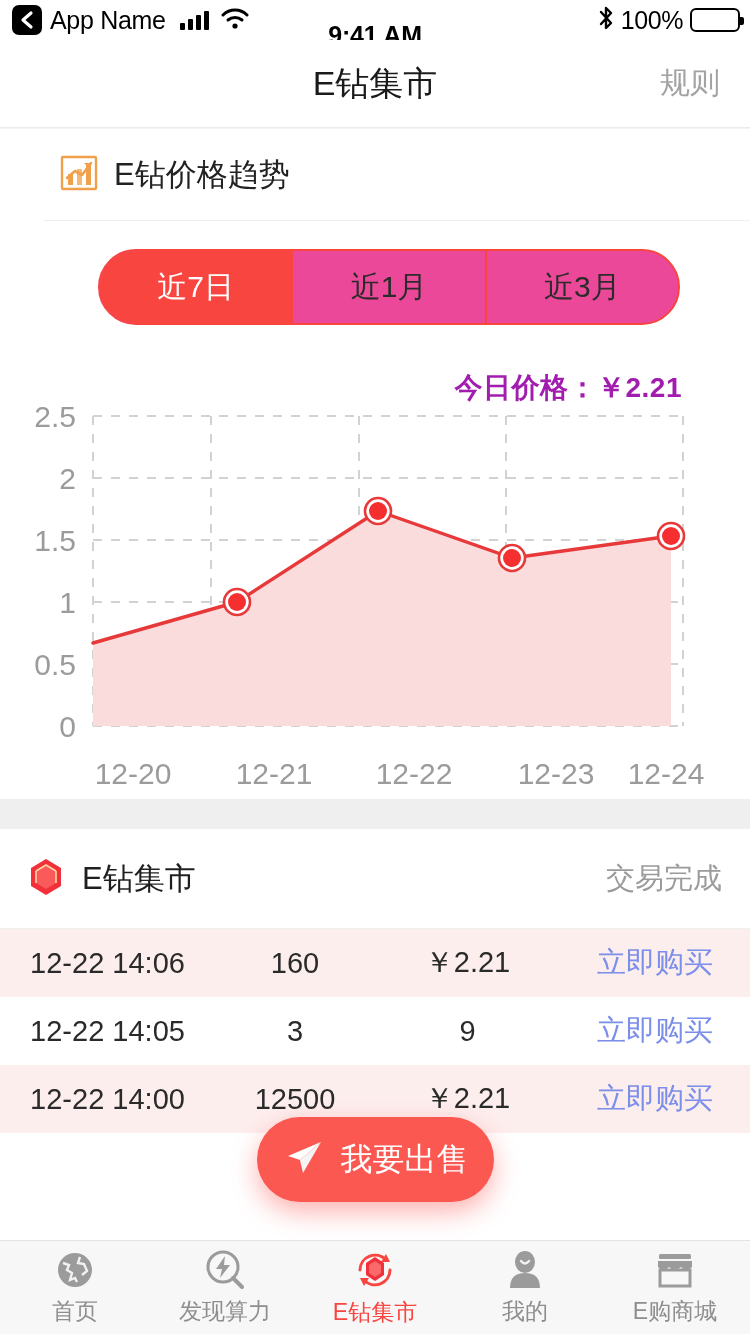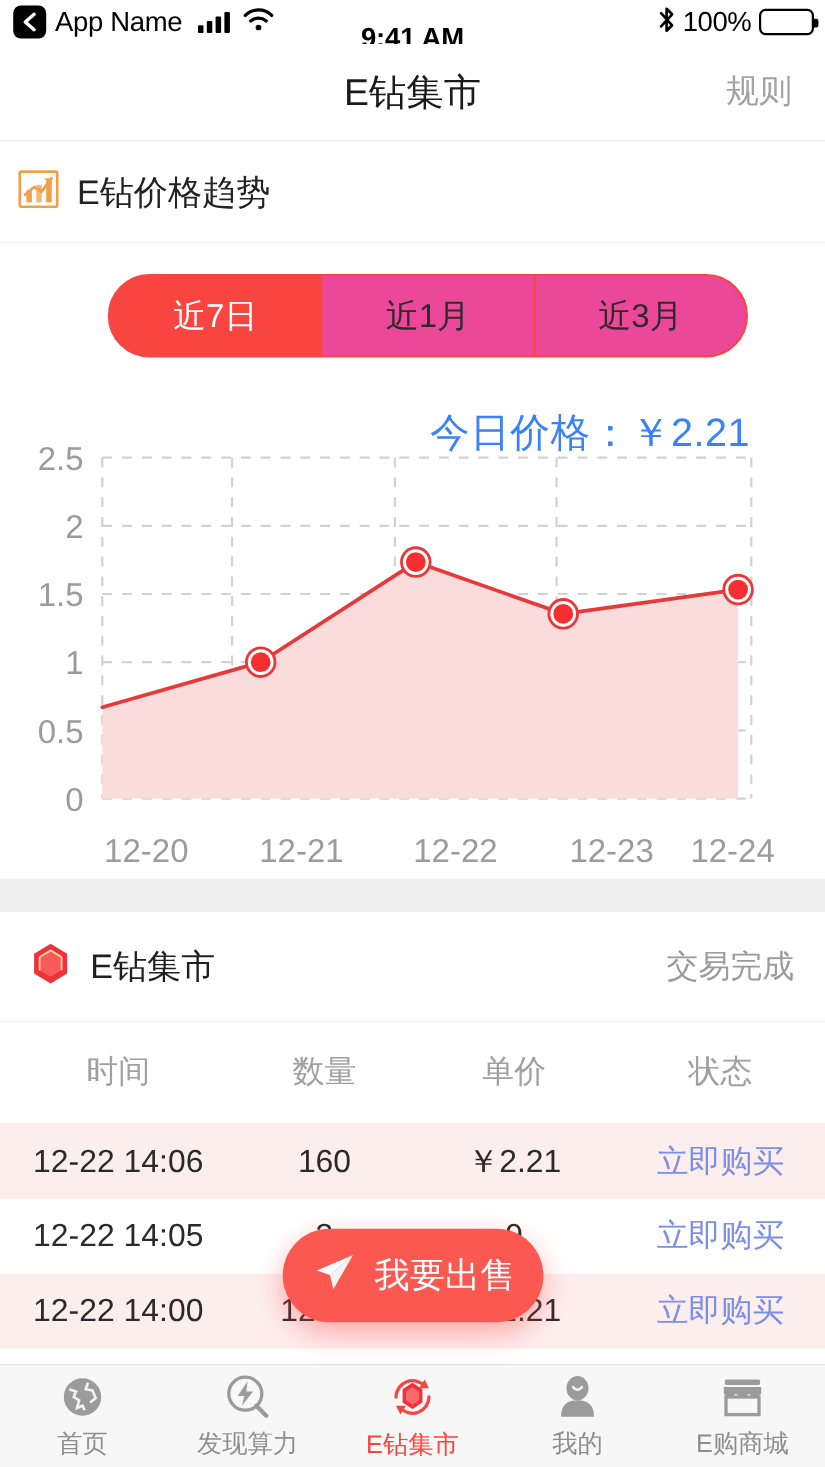--- a/index.html
+++ b/index.html
@@ -60,38 +60,39 @@
   }
 
   
   .trend-card {
     position: absolute; top: 129px; left: 0; width: 750px; height: 670px;
     background: #fff;
   }
   .card-head {
     height: 92px; display: flex; align-items: center; padding-left: 16px;
     border-bottom: 1px solid #efefef;
+    margin-left: 44px;
   }
   .card-head .title { font-size: 31px; color: #222; margin-left: 16px; }
 
   .segmented {
     position: absolute; top: 120px; left: 98px; width: 582px; height: 76px;
     border: 2px solid #f9453f; border-radius: 38px; display: flex; overflow: hidden;
     background: #ec4899;
   }
   .seg {
     flex: 1; display: flex; align-items: center; justify-content: center;
     font-size: 30px; color: #2b2b2b; border-left: 2px solid #f9453f;
   }
   .seg:first-child { border-left: none; }
   .seg.active { background: #f9453f; color: #ffffff; }
 
   .today-price {
     position: absolute; top: 240px; right: 68px;
-    font-size: 36px; color: #3b82f6; letter-spacing: 0.5px;
+    font-size: 28px; color: #a21caf; letter-spacing: 0.5px; font-weight: bold;
   }
 
   
   .chart-wrap { position: absolute; top: 265px; left: 0; width: 750px; height: 400px; }
   .chart-svg { display: block; }
 
   
   .gap-strip {
     position: absolute; top: 799px; left: 0; width: 750px; height: 30px;
     background: #efeff0;
@@ -276,26 +277,20 @@
           <polygon points="18,8 28,14 28,26 18,32 8,26 8,14" fill="#fa5a5a"></polygon>
           <polyline points="8,14 18,8 28,14" fill="none" stroke="#ffd7a0" stroke-width="1.6"></polyline>
           <line x1="8" y1="14" x2="8" y2="26" stroke="#ffd7a0" stroke-width="1.6"></line>
           <line x1="28" y1="14" x2="28" y2="26" stroke="#ffd7a0" stroke-width="1.6"></line>
         </svg>
       </span>
       <span class="m-title">E钻集市</span>
       <span class="m-status">交易完成</span>
     </div>
 
-    <div class="table-head">
-      <div class="col-time">时间</div>
-      <div class="col-qty">数量</div>
-      <div class="col-price">单价</div>
-      <div class="col-state">状态</div>
-    </div>
 
     <div class="trow alt">
       <div class="col-time">12-22 14:06</div>
       <div class="col-qty">160</div>
       <div class="col-price">￥2.21</div>
       <div class="col-state c-state">立即购买</div>
     </div>
 
     <div class="trow">
       <div class="col-time">12-22 14:05</div>

